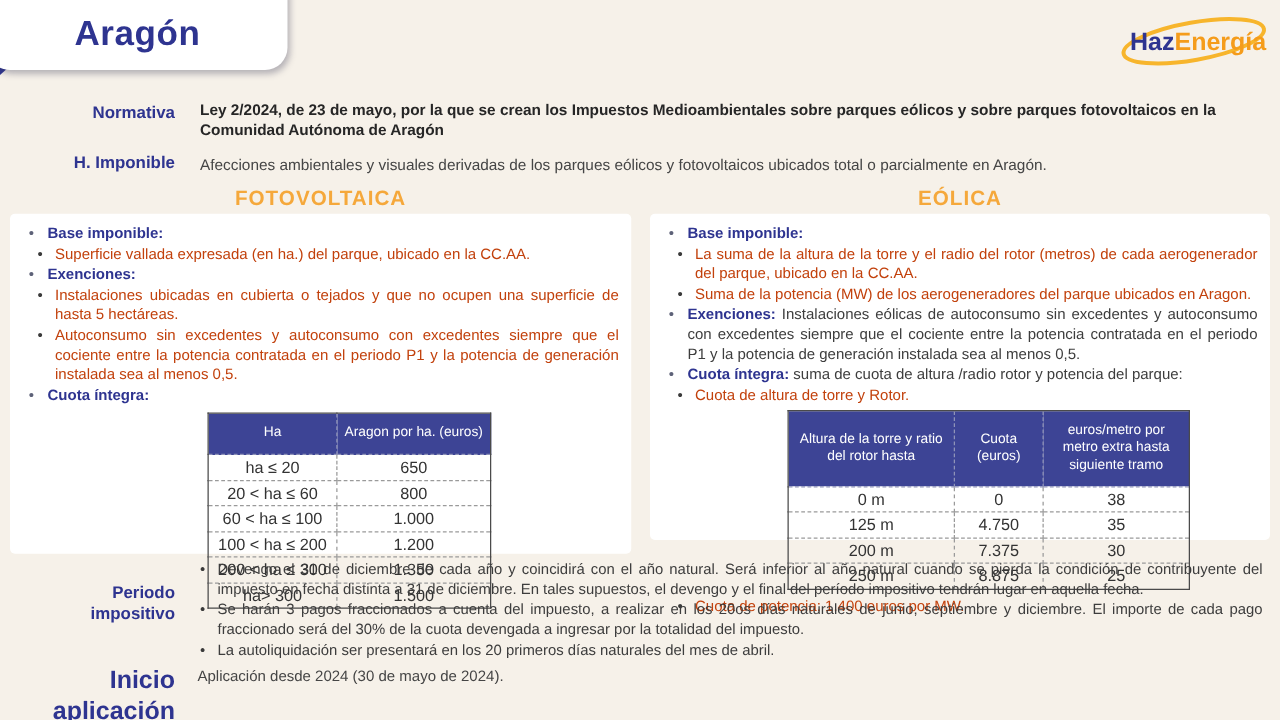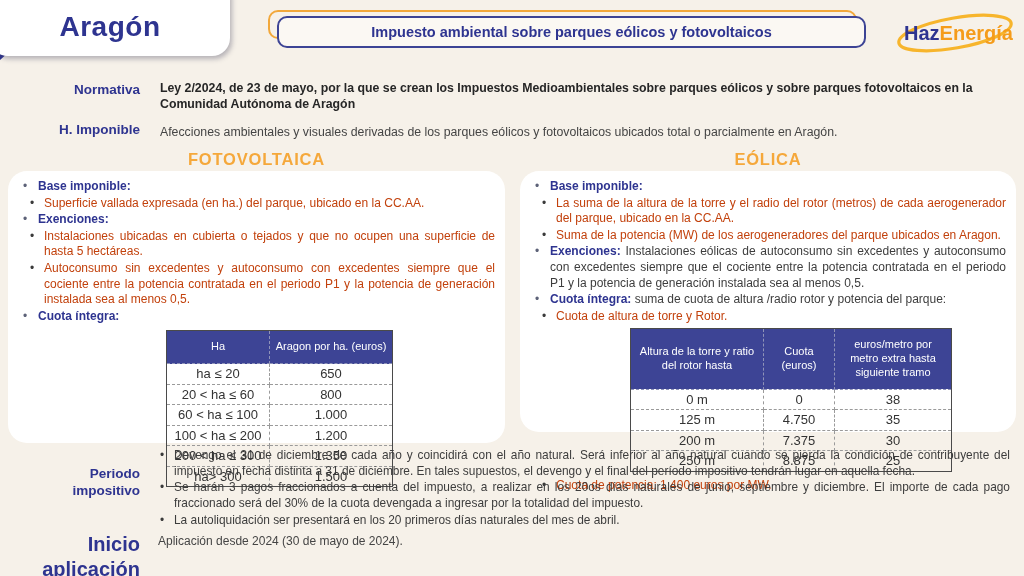--- a/index.html
+++ b/index.html
@@ -26,21 +26,21 @@
   .lbl{position:absolute;left:0;width:140px;text-align:right;color:#2E3490;font-weight:bold;font-size:13.5px;line-height:1.25;}
 
   .blocktext{position:absolute;left:160px;width:848px;font-size:12.3px;line-height:1.32;}
   .bold-dark{font-weight:bold;color:#262626;}
   .gray{color:#454545;}
 
   
   .col-title{position:absolute;top:150px;text-align:center;color:#F5A83B;font-weight:bold;font-size:16.5px;letter-spacing:.8px;}
   .ct-left{left:8px;width:497px;}
   .ct-right{left:520px;width:496px;}
-  .panel{position:absolute;top:171px;background:#ffffff;border-radius:19px;padding:7px 10px;box-sizing:border-box;}
+  .panel{position:absolute;top:171px;background:#ffffff;border-radius:4px;padding:7px 10px;box-sizing:border-box;}
   .panel-left{left:8px;width:497px;height:272px;}
   .panel-right{left:520px;width:496px;height:261px;}
 
   ul{margin:0;padding:0;list-style:none;}
   .lvl1>li{position:relative;padding-left:20px;margin:1px 0;font-size:12px;line-height:1.3;color:#3d3d3d;text-align:justify;}
   .lvl1>li::before{content:"•";position:absolute;left:5px;color:#5d6278;}
   .lvl2>li{position:relative;padding-left:26px;margin:1px 0;font-size:12px;line-height:1.3;color:#c2410c;text-align:justify;}
   .lvl2>li::before{content:"•";position:absolute;left:12px;color:#3a3a3a;}
   .kw{color:#2E3490;font-weight:bold;}
 
@@ -63,26 +63,20 @@
 </head>
 <body>
 
 <div class="page">
 
   <div class="card-fold"></div>
   <div class="aragon-card">
     <span class="region">Aragón</span>
   </div>
 
-  <div class="banner">
-    <div class="banner-outer"></div>
-    <div class="banner-inner">
-      <span class="t">Impuesto ambiental sobre parques eólicos y fotovoltaicos</span>
-    </div>
-  </div>
 
   <div class="logo">
     <svg viewBox="0 0 124 48" width="124" height="48">
       <ellipse cx="63" cy="23" rx="57" ry="15" fill="none" stroke="#F7B52C" stroke-width="3.2" transform="rotate(-10 63 23)"></ellipse>
       <text x="12" y="30" font-size="20" font-weight="bold" font-family="Liberation Sans, sans-serif">
         <tspan fill="#2E3490">Haz</tspan><tspan fill="#F59C1B">Energía</tspan>
       </text>
     </svg>
   </div>
 

